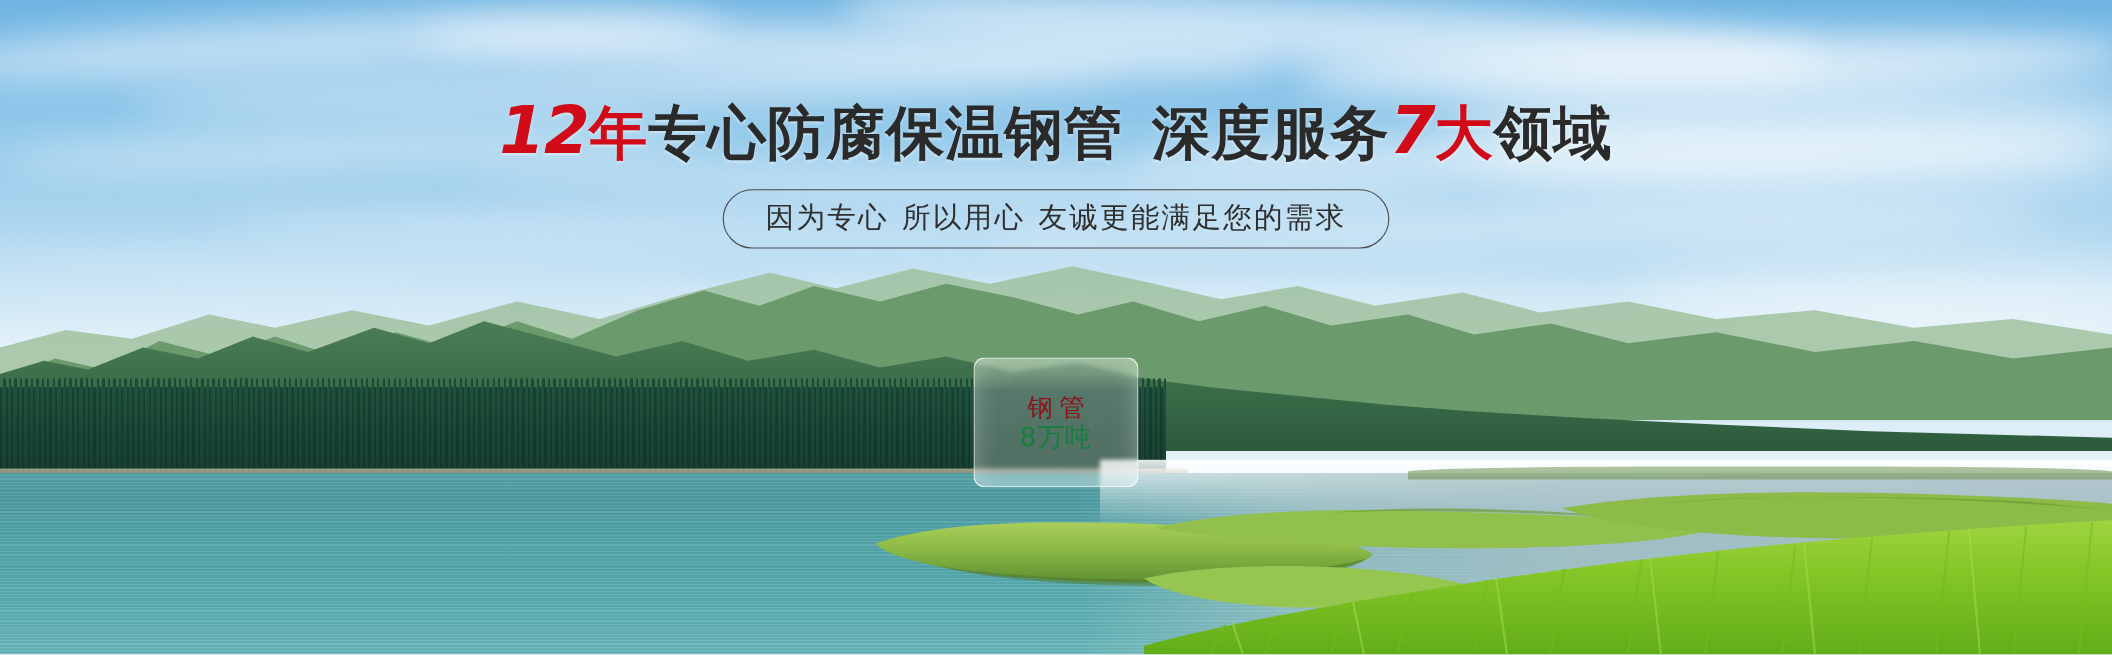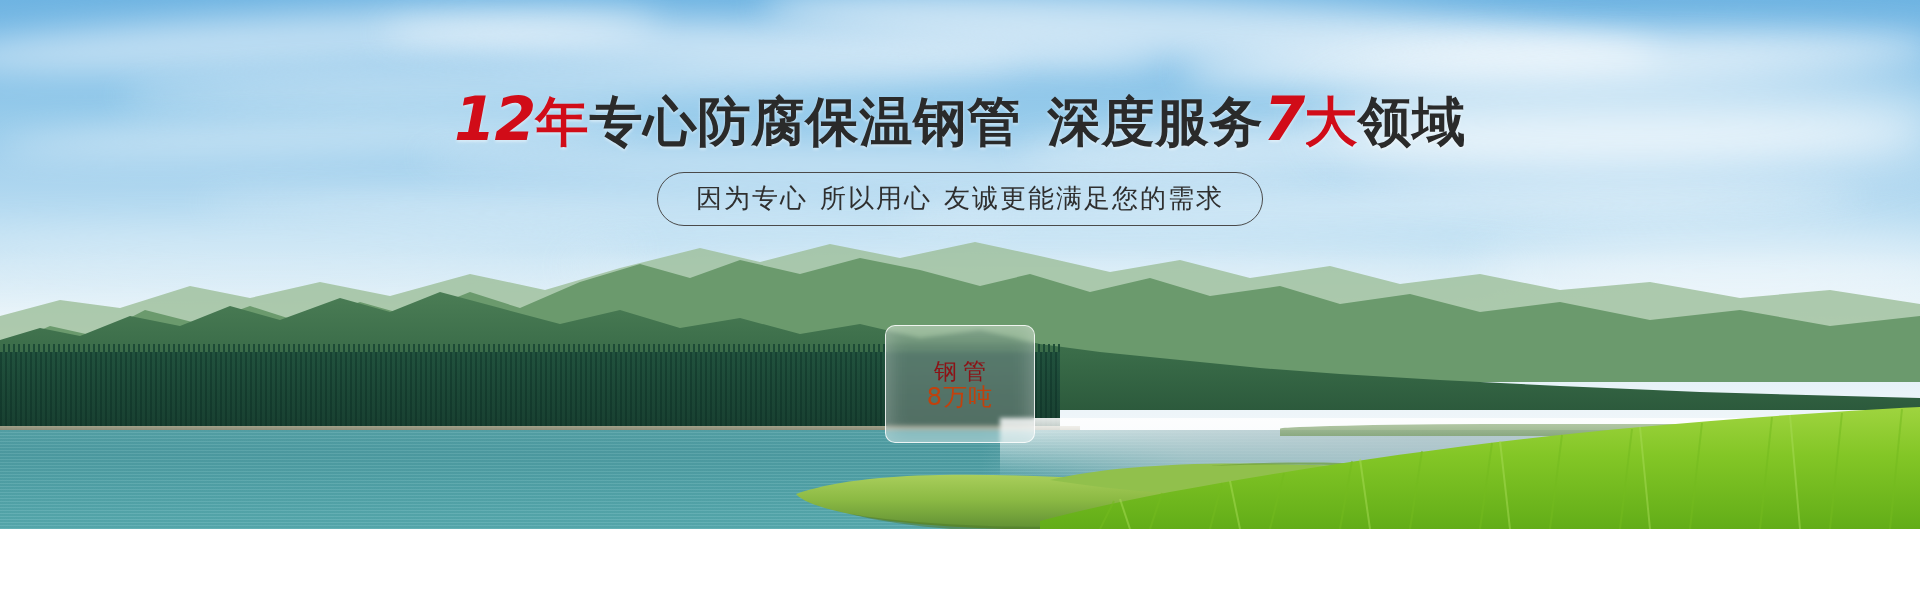--- a/index.html
+++ b/index.html
@@ -1,21 +1,21 @@
 <!DOCTYPE html>
 <html><head>
 <meta charset="utf-8">
 <title>Banner</title>
 <style>
   html,body{margin:0;padding:0;background:#fff;}
   body{font-family:"Liberation Sans","DejaVu Sans",sans-serif;}
 
   .banner{
     position:relative;
-    width:1920px;height:529px;
+    width:1920px;height:595px;
     overflow:hidden;
   }
 
   
   .sky{
     position:absolute;inset:0;
     background:linear-gradient(to bottom,
       #6fb4e2 0%,
       #7dbce6 8%,
       #93c9ea 20%,
@@ -192,21 +192,21 @@
     font-family:"DejaVu Sans","Liberation Sans",sans-serif;
     font-size:23px;line-height:26px;
     letter-spacing:6px;
     text-indent:6px;
     color:#8d1216;
   }
   .card-value{
     font-family:"DejaVu Sans","Liberation Sans",sans-serif;
     font-size:24px;line-height:27px;
     letter-spacing:1px;
-    color:#c2410c;
+    color:#15803d;
     white-space:nowrap;
     text-align:right;
   }
   .card-value sup{font-size:15px;vertical-align:super;}
 </style>
 </head>
 <body>
 
 <div class="banner">
 

